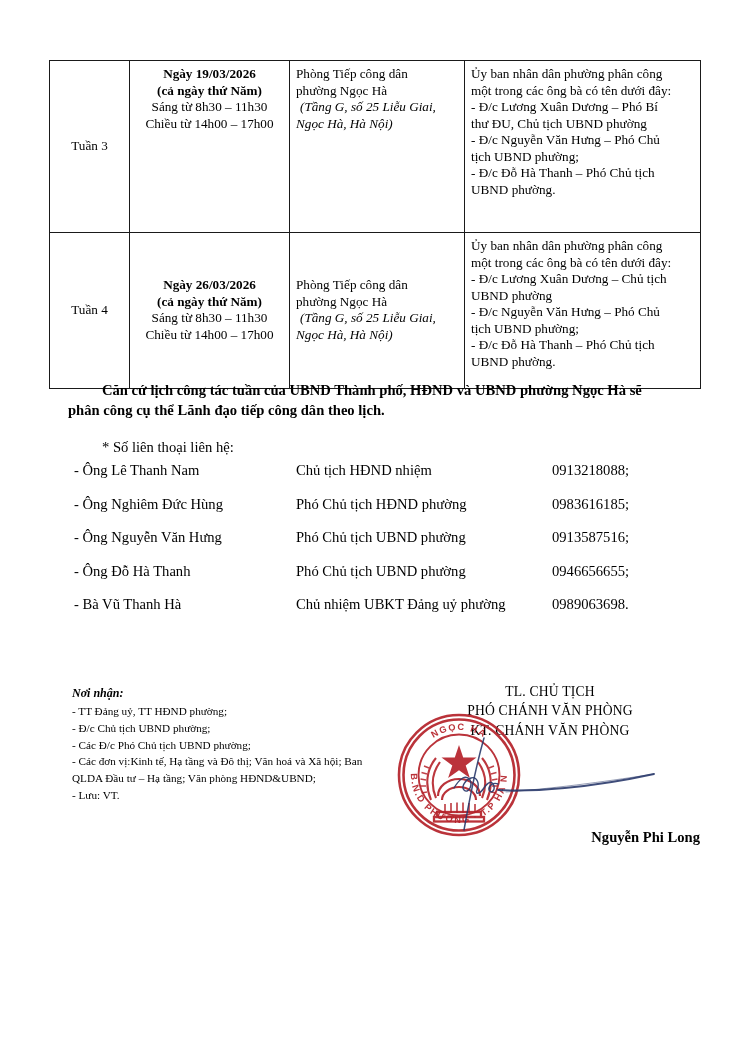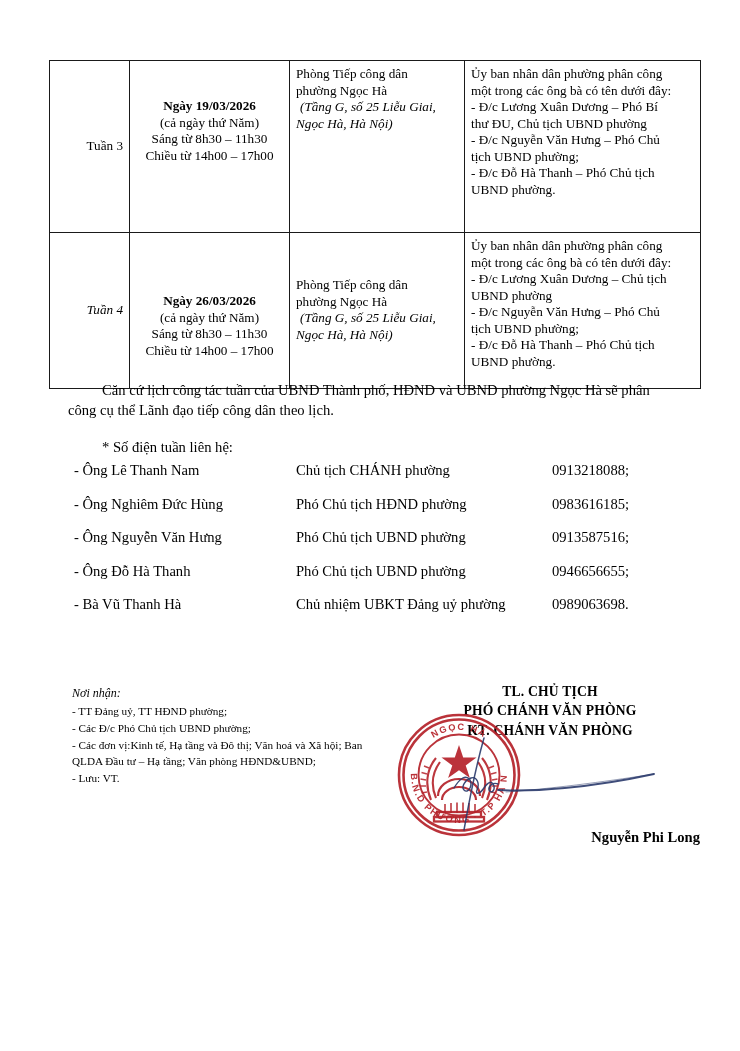--- a/index.html
+++ b/index.html
@@ -38,37 +38,36 @@
     padding: 5px 6px 6px 6px;
     font-size: 13.2px;
     line-height: 1.25;
   }
   .col-week  { width: 80px; }
   .col-date  { width: 160px; }
   .col-place { width: 175px; }
   .col-assign{ width: 236px; }
 
   td.cell-week {
-    text-align: right;
+    text-align: center;
     vertical-align: middle;
   }
   td.cell-date {
     text-align: center;
     vertical-align: top;
   }
   td.cell-date.mid {
     vertical-align: middle;
   }
   .date-main {
     font-weight: bold;
     display: block;
-    margin-top: 32px;
   }
   .date-sub {
-    font-weight: normal;
+    font-weight: bold;
     display: block;
   }
   .date-line {
     display: block;
   }
   .place-line { display: block; }
   .place-addr {
     display: block;
     font-style: italic;
   }
@@ -80,20 +79,21 @@
     position: absolute;
     font-size: 14.6px;
     line-height: 1.38;
   }
   #intro-para {
     left: 68px;
     top: 380px;
     width: 606px;
     text-indent: 34px;
     text-align: left;
+    font-weight: bold;
   }
   #phone-heading {
     left: 68px;
     top: 437px;
     width: 500px;
     text-indent: 34px;
   }
 
   
   .contact-list {
@@ -115,39 +115,39 @@
   
   .recipients {
     position: absolute;
     left: 72px;
     top: 684px;
     width: 296px;
     font-size: 11.2px;
     line-height: 1.5;
   }
   .recipients-title {
-    font-weight: normal;
+    font-weight: bold;
     font-style: italic;
     display: block;
     margin-bottom: 1px;
     font-size: 12px;
   }
   .recipients-item { display: block; }
 
   
   .signature {
     position: absolute;
     left: 400px;
     top: 682px;
     width: 300px;
     text-align: center;
   }
   .sig-line {
     display: block;
-    font-weight: bold;
+    font-weight: normal;
     font-size: 13.6px;
     line-height: 1.42;
     letter-spacing: .2px;
     text-align: center;
   }
   .sig-name {
     position: absolute;
     left: 400px;
     top: 829px;
     width: 300px;
@@ -211,21 +211,21 @@
           <span class="assign-line">- Đ/c Lương Xuân Dương – Phó Bí</span>
           <span class="assign-line">thư ĐU, Chủ tịch UBND phường</span>
           <span class="assign-line">- Đ/c Nguyễn Văn Hưng – Phó Chủ</span>
           <span class="assign-line">tịch UBND phường;</span>
           <span class="assign-line">- Đ/c Đỗ Hà Thanh – Phó Chủ tịch</span>
           <span class="assign-line">UBND phường.</span>
         </td>
       </tr>
 
       <tr>
-        <td class="cell-week" style="height:144px;font-style:italic;">Tuần 4</td>
+        <td class="cell-week" style="height:144px;">Tuần 4</td>
         <td class="cell-date mid">
           <span class="date-main">Ngày 26/03/2026</span>
           <span class="date-sub">(cả ngày thứ Năm)</span>
           <span class="date-line">Sáng từ 8h30 – 11h30</span>
           <span class="date-line">Chiều từ 14h00 – 17h00</span>
         </td>
         <td class="cell-place mid" style="vertical-align:middle;">
           <span class="place-line">Phòng Tiếp công dân</span>
           <span class="place-line">phường Ngọc Hà</span>
           <span class="place-addr indent">(Tầng G, số 25 Liễu Giai,</span>
@@ -240,26 +240,26 @@
           <span class="assign-line">tịch UBND phường;</span>
           <span class="assign-line">- Đ/c Đỗ Hà Thanh – Phó Chủ tịch</span>
           <span class="assign-line">UBND phường.</span>
         </td>
       </tr>
     </tbody>
   </table>
 
   <div class="para" id="intro-para">Căn cứ lịch công tác tuần của UBND Thành phố, HĐND và UBND phường Ngọc Hà sẽ phân công cụ thể Lãnh đạo tiếp công dân theo lịch.</div>
 
-  <div class="para" id="phone-heading">* Số điện tuần liên hệ:</div>
+  <div class="para" id="phone-heading">* Số liên thoại liên hệ:</div>
 
   <div class="contact-list">
     <div class="contact-row">
       <span class="c-name">- Ông Lê Thanh Nam</span>
-      <span class="c-title">Chủ tịch CHÁNH phường</span>
+      <span class="c-title">Chủ tịch HĐND nhiệm</span>
       <span class="c-phone">0913218088;</span>
     </div>
     <div class="contact-row">
       <span class="c-name">- Ông Nghiêm Đức Hùng</span>
       <span class="c-title">Phó Chủ tịch HĐND phường</span>
       <span class="c-phone">0983616185;</span>
     </div>
     <div class="contact-row">
       <span class="c-name">- Ông Nguyễn Văn Hưng</span>
       <span class="c-title">Phó Chủ tịch UBND phường</span>
@@ -273,20 +273,21 @@
     <div class="contact-row">
       <span class="c-name">- Bà Vũ Thanh Hà</span>
       <span class="c-title">Chủ nhiệm UBKT Đảng uỷ phường</span>
       <span class="c-phone">0989063698.</span>
     </div>
   </div>
 
   <div class="recipients">
     <span class="recipients-title">Nơi nhận:</span>
     <span class="recipients-item">- TT Đảng uỷ, TT HĐND phường;</span>
+    <span class="recipients-item">- Đ/c Chủ tịch UBND phường;</span>
     <span class="recipients-item">- Các Đ/c Phó Chủ tịch UBND phường;</span>
     <span class="recipients-item">- Các đơn vị:Kinh tế, Hạ tầng và Đô thị; Văn hoá và Xã hội; Ban QLDA Đầu tư – Hạ tầng; Văn phòng HĐND&amp;UBND;</span>
     <span class="recipients-item">- Lưu: VT.</span>
   </div>
 
   <div class="signature">
     <span class="sig-line">TL. CHỦ TỊCH</span>
     <span class="sig-line">PHÓ CHÁNH VĂN PHÒNG</span>
     <span class="sig-line">KT. CHÁNH VĂN PHÒNG</span>
   </div>

